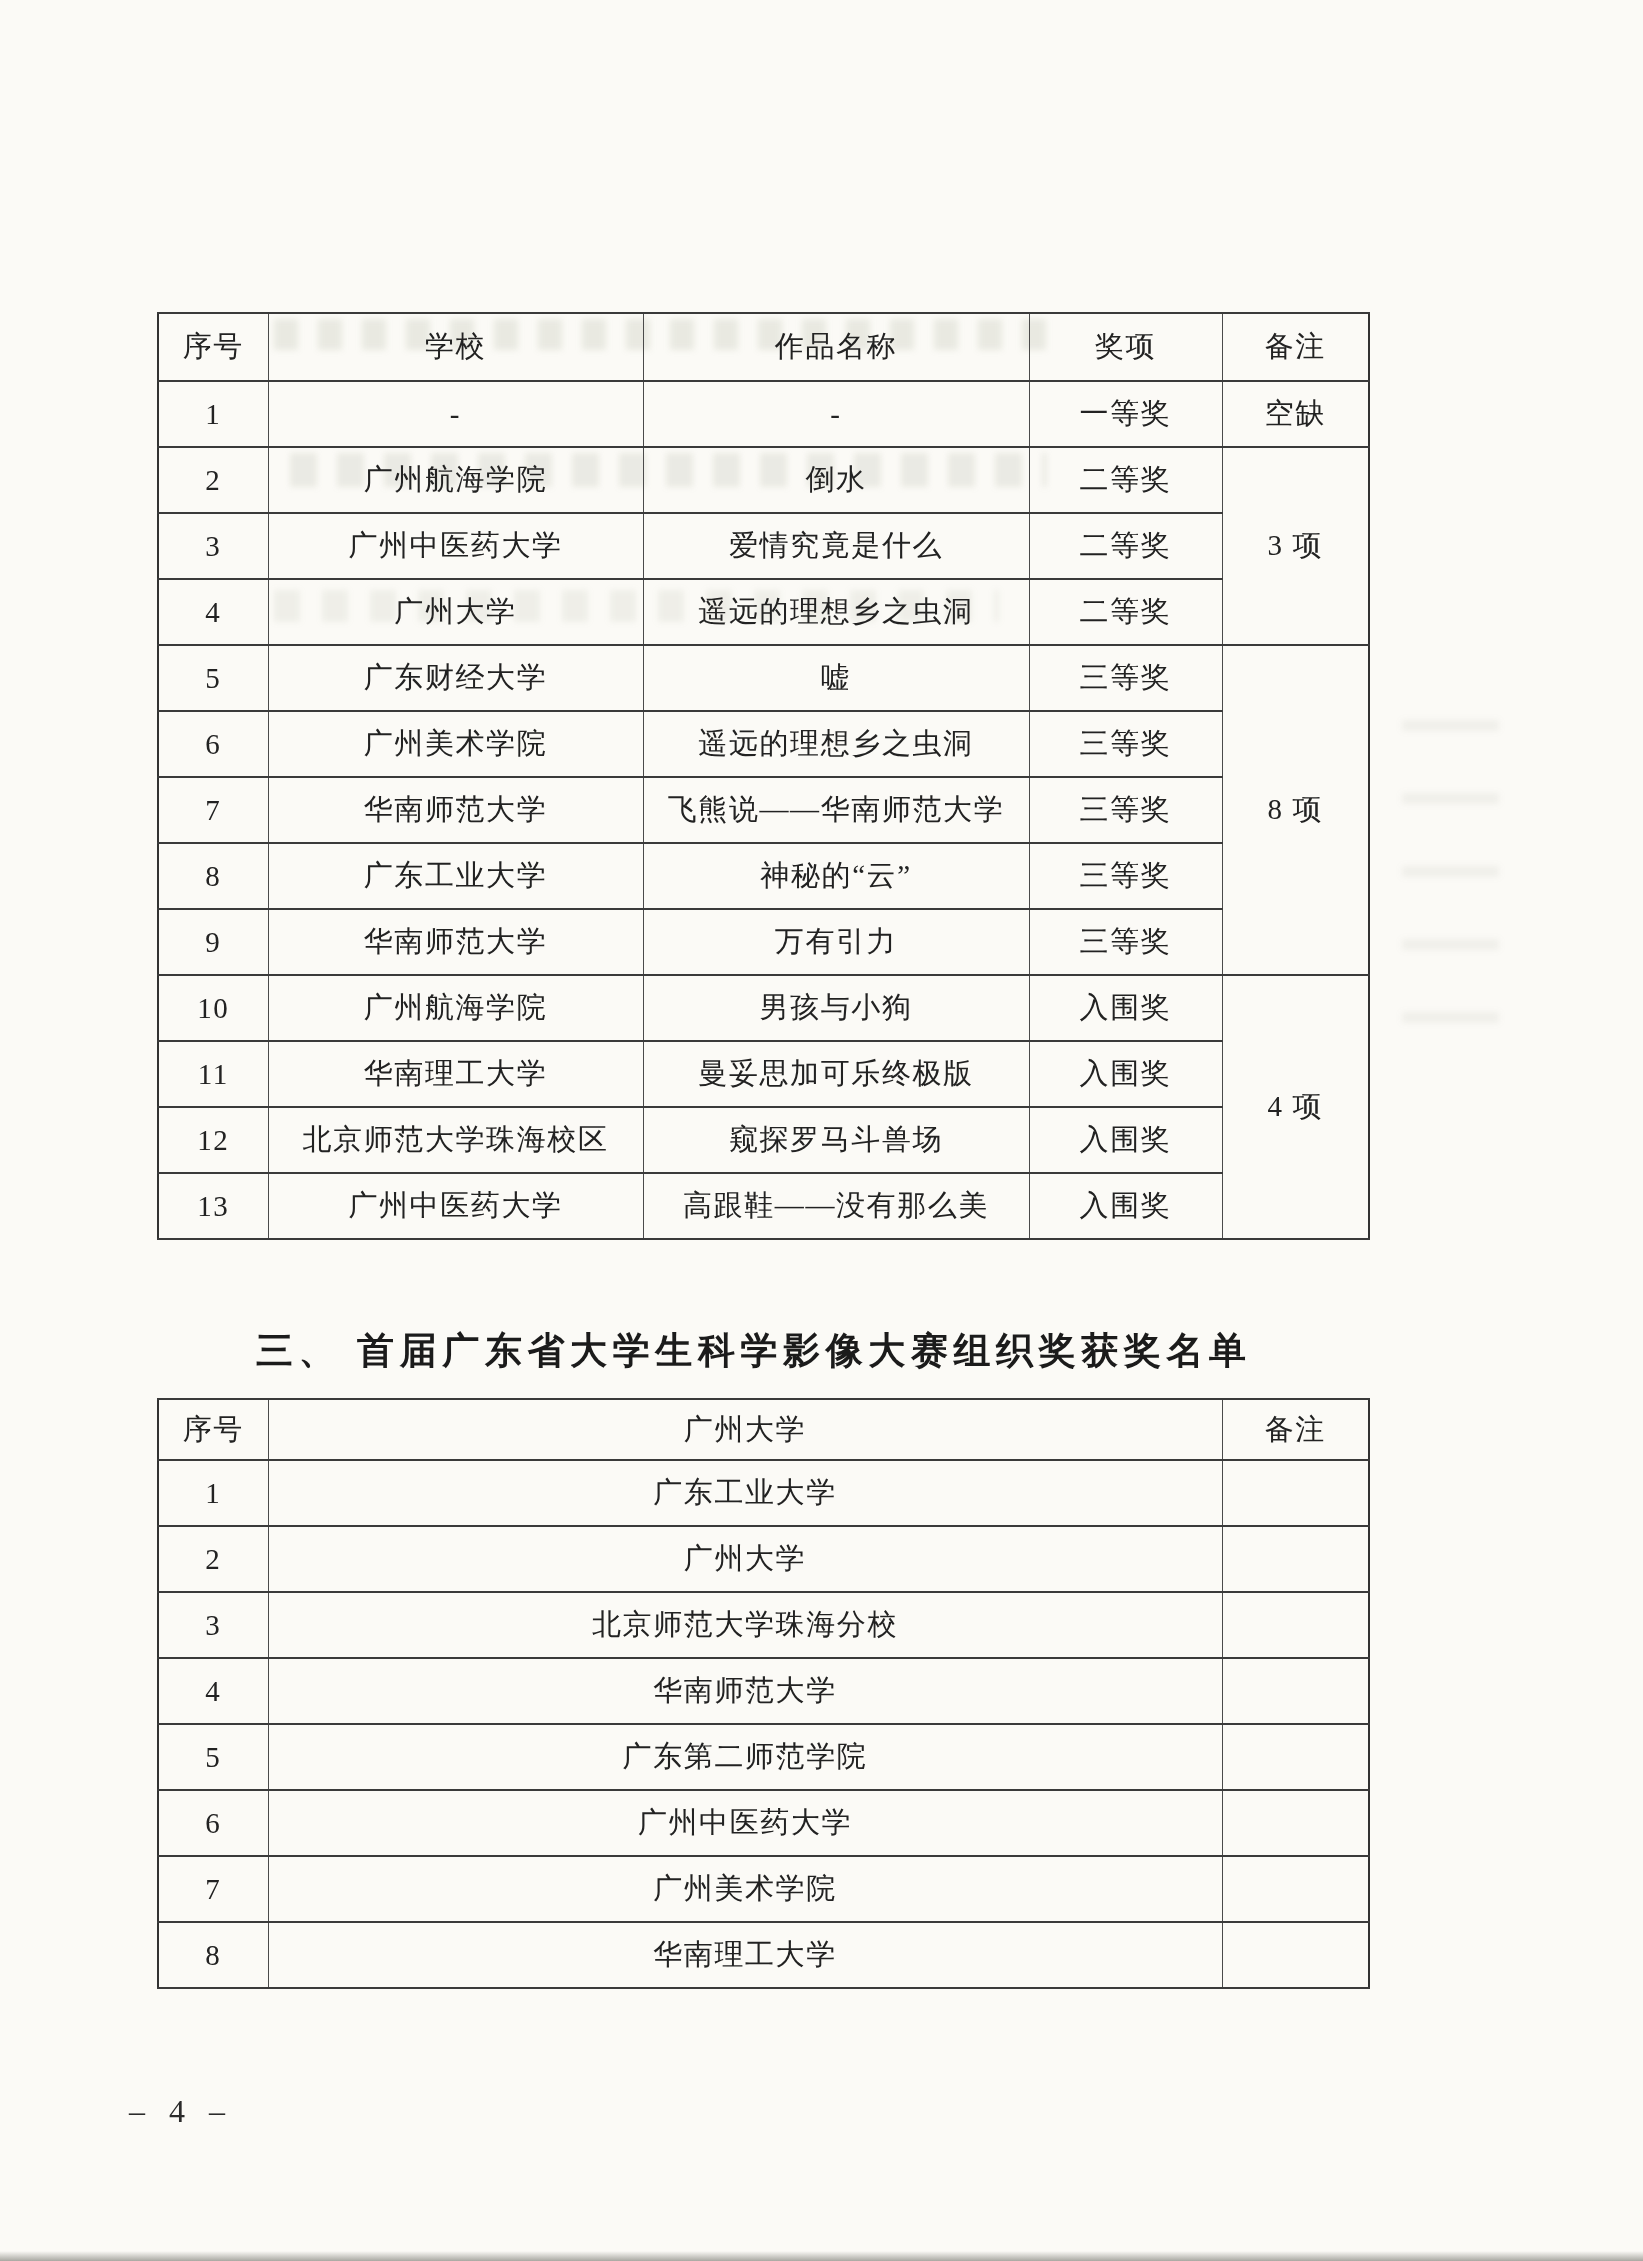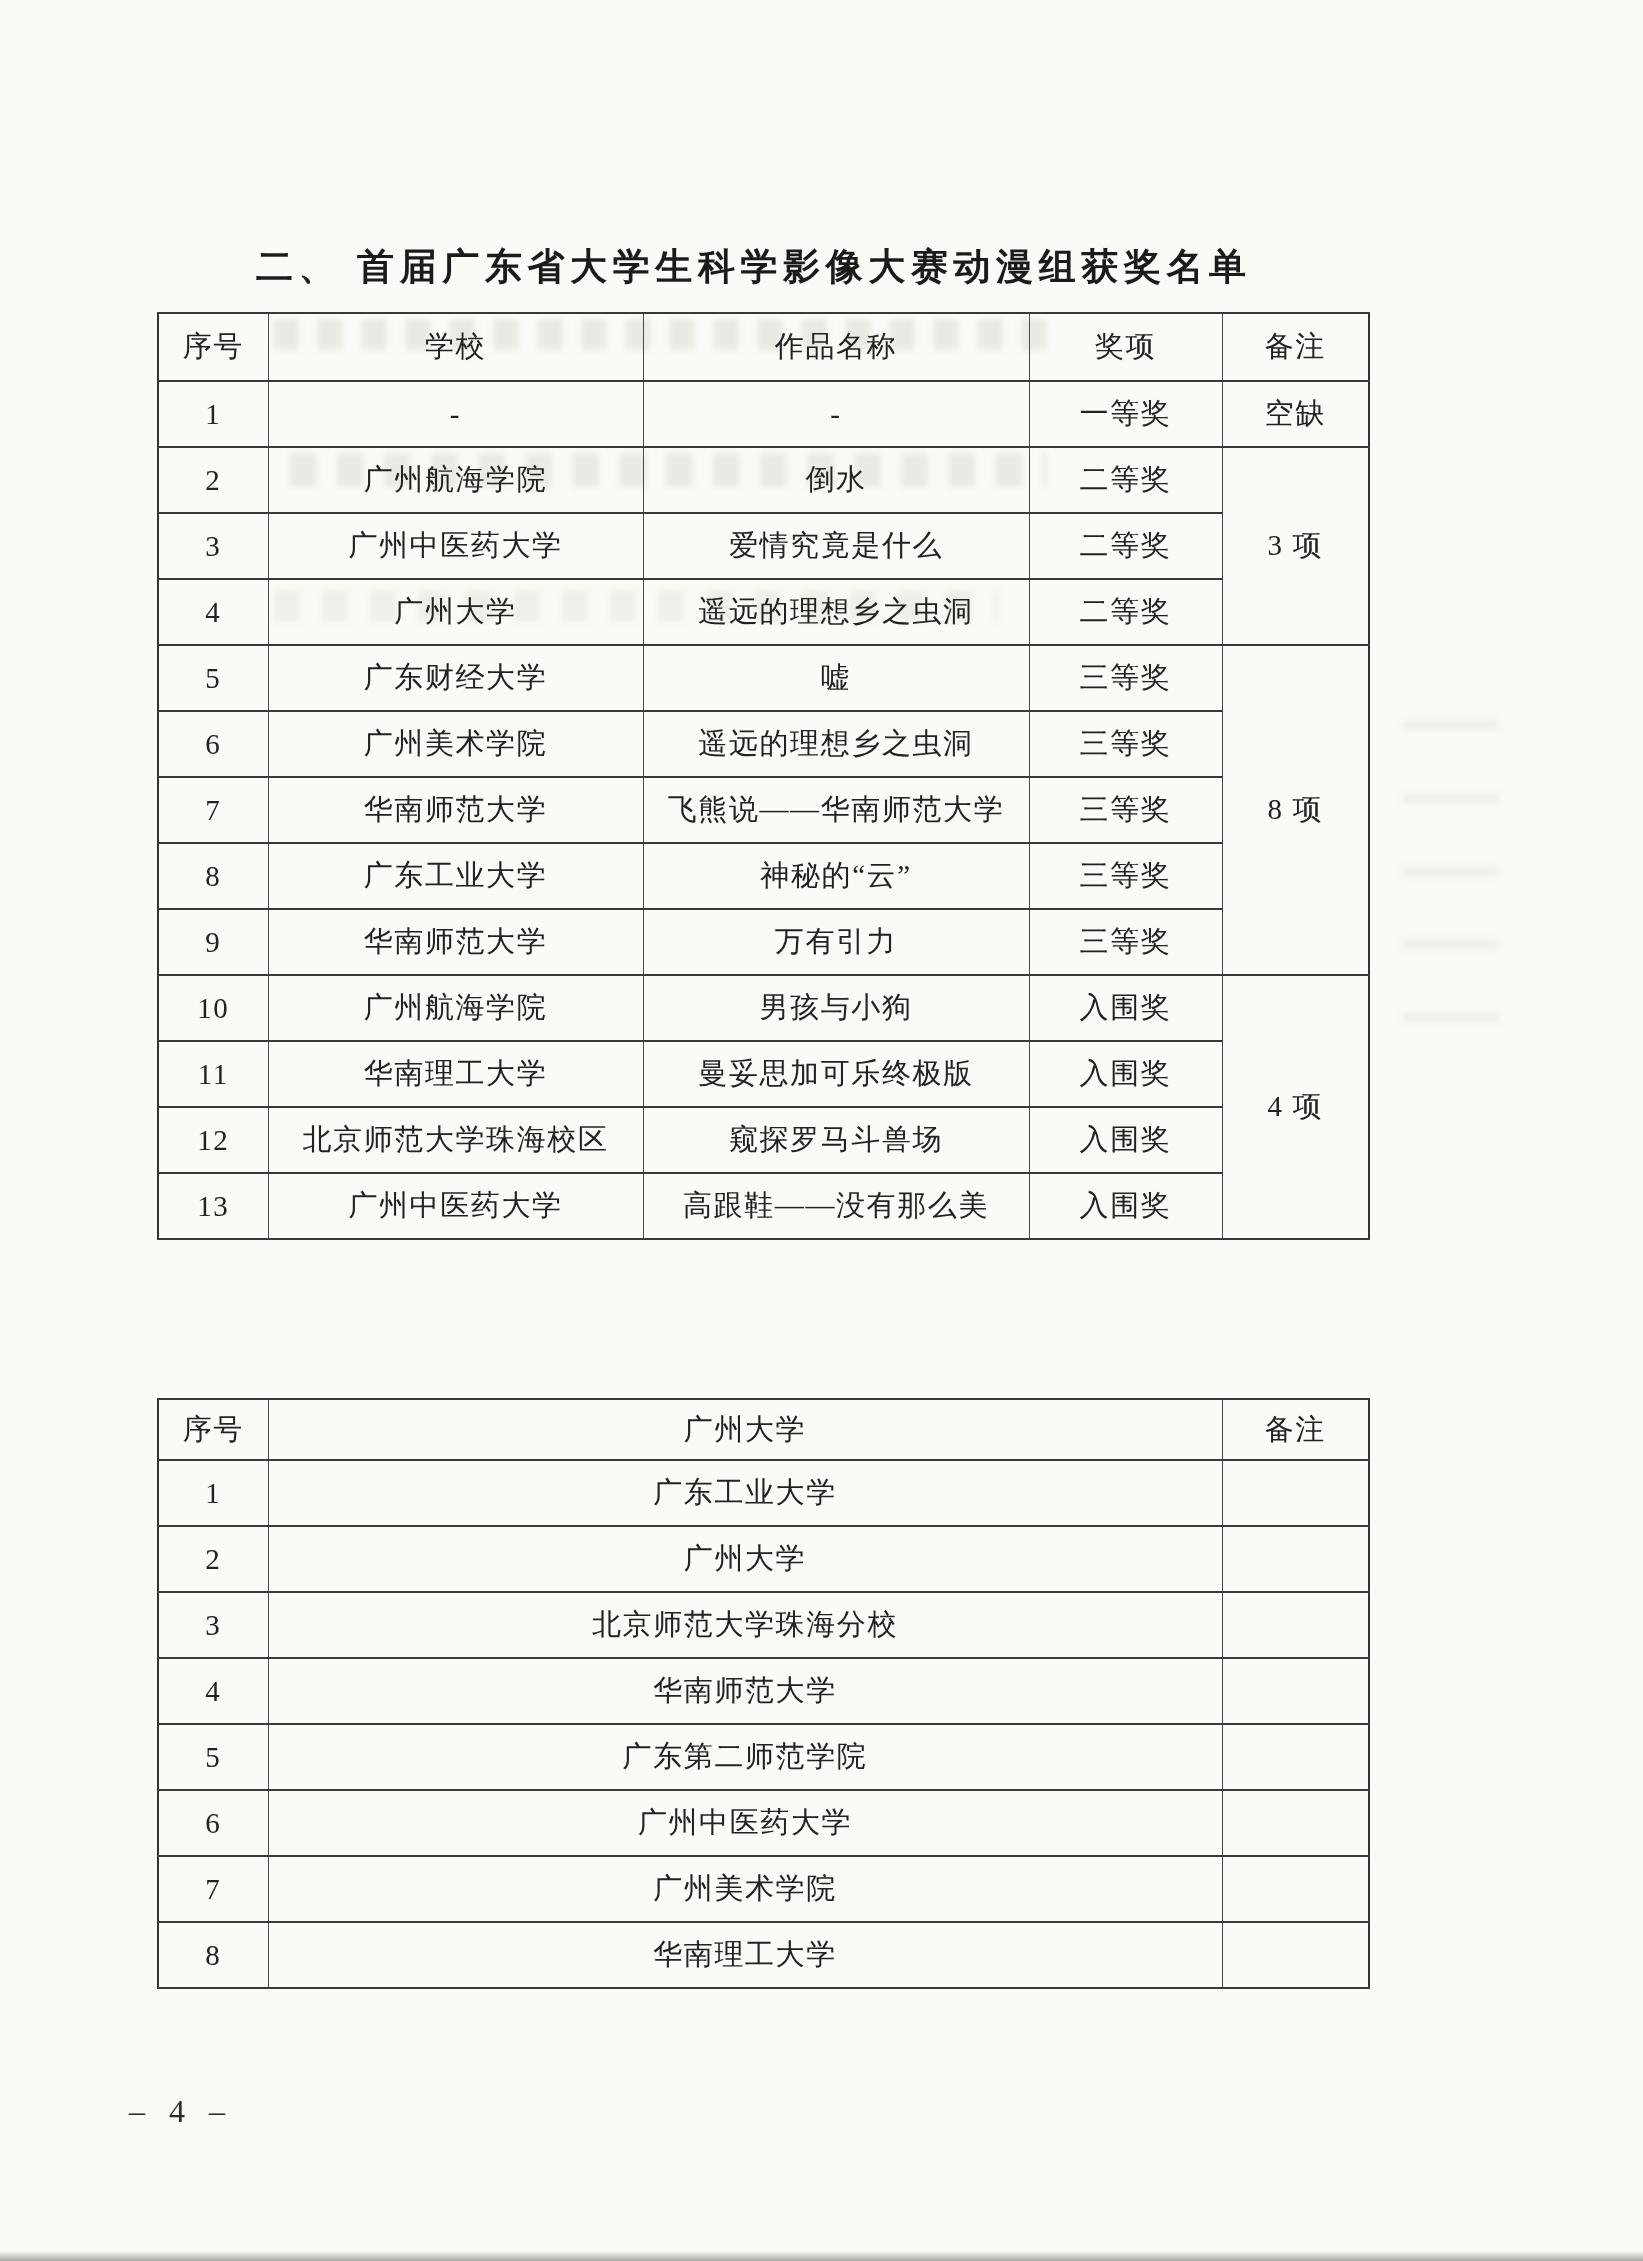--- a/index.html
+++ b/index.html
@@ -76,21 +76,20 @@
 </head>
 <body>
 
 <div class="page">
 
   <div class="ghost g1"></div>
   <div class="ghost g2"></div>
   <div class="ghost g3"></div>
   <div class="ghost g4"></div>
 
-  <div class="title t1">二、 首届广东省大学生科学影像大赛动漫组获奖名单</div>
 
   <table class="tbl tbl1">
     <colgroup>
       <col style="width:110px">
         <col style="width:375px">
         <col style="width:386px">
         <col style="width:193px">
         <col style="width:147px">
     </colgroup>
     <thead>
@@ -181,20 +180,21 @@
       </tr>
       <tr>
         <td>13</td>
         <td>广州中医药大学</td>
         <td>高跟鞋——没有那么美</td>
         <td>入围奖</td>
       </tr>
     </tbody>
   </table>
 
+  <div class="title t2">三、 首届广东省大学生科学影像大赛组织奖获奖名单</div>
 
   <table class="tbl tbl2">
     <colgroup>
       <col style="width:110px">
         <col style="width:954px">
         <col style="width:147px">
     </colgroup>
     <thead>
       <tr>
         <th>序号</th>

